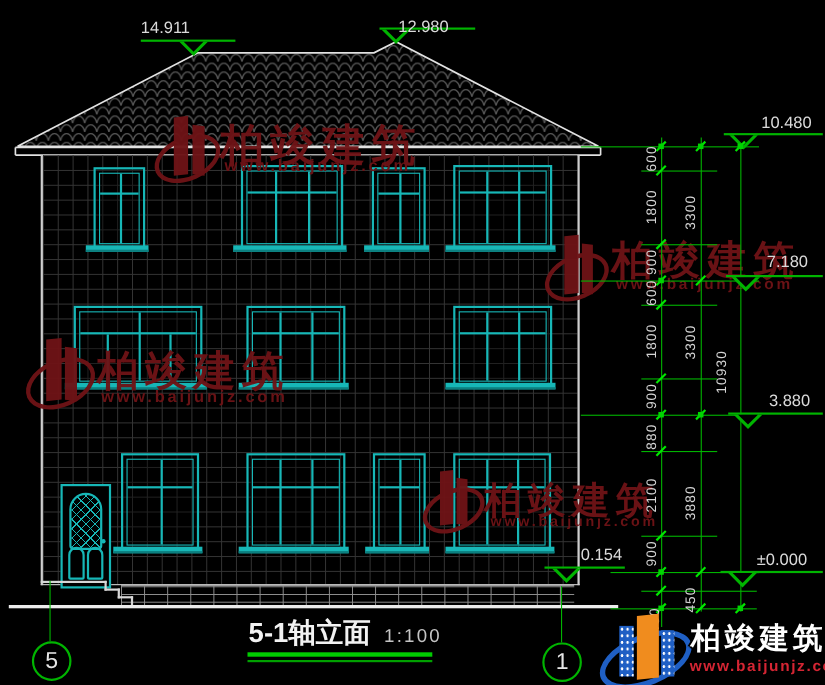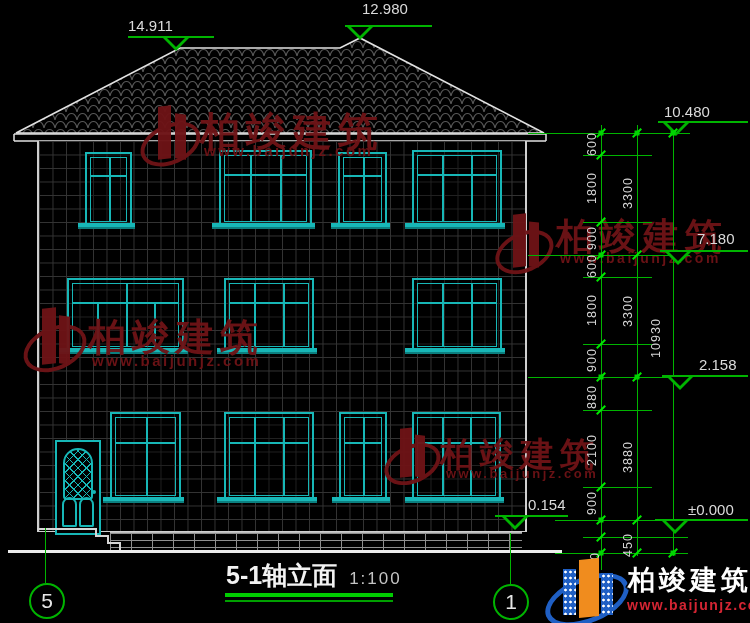--- a/index.html
+++ b/index.html
@@ -269,39 +269,39 @@
   <span class="dim-v" style="left:628px;top:457px">3880</span>
 
   <span class="dim-v" style="left:656px;top:338px">10930</span>
 
   <span class="lvl-txt" style="left:128px;top:17px">14.911</span>
   <div class="lvl-line" style="left:128px;top:36px;width:86px"></div>
   <div class="tri" style="left:163px;top:38px">
       <i></i>
     </div>
 
-  <span class="lvl-txt" style="left:362px;top:0">12.980</span>
+  <span class="lvl-txt" style="left:362px;top:16px">12.980</span>
   <div class="lvl-line" style="left:345px;top:25px;width:87px"></div>
   <div class="tri" style="left:347px;top:27px">
       <i></i>
     </div>
 
-  <span class="lvl-txt" style="left:664px;top:103px">10.480</span>
+  <span class="lvl-txt" style="left:692px;top:103px">10.480</span>
   <div class="lvl-line" style="left:658px;top:121px;width:90px"></div>
   <div class="tri" style="left:663px;top:123px">
       <i></i>
     </div>
 
   <span class="lvl-txt" style="left:697px;top:230px">7.180</span>
   <div class="lvl-line" style="left:660px;top:250px;width:88px"></div>
   <div class="tri" style="left:665px;top:252px">
       <i></i>
     </div>
 
-  <span class="lvl-txt" style="left:699px;top:356px">2.158</span>
+  <span class="lvl-txt" style="left:699px;top:356px">3.880</span>
   <div class="lvl-line" style="left:662px;top:375px;width:86px"></div>
   <div class="tri" style="left:667px;top:377px">
       <i></i>
     </div>
 
   <span class="lvl-txt" style="left:528px;top:496px">0.154</span>
   <div class="lvl-line" style="left:495px;top:515px;width:73px"></div>
   <div class="tri" style="left:502px;top:517px">
       <i></i>
     </div>

